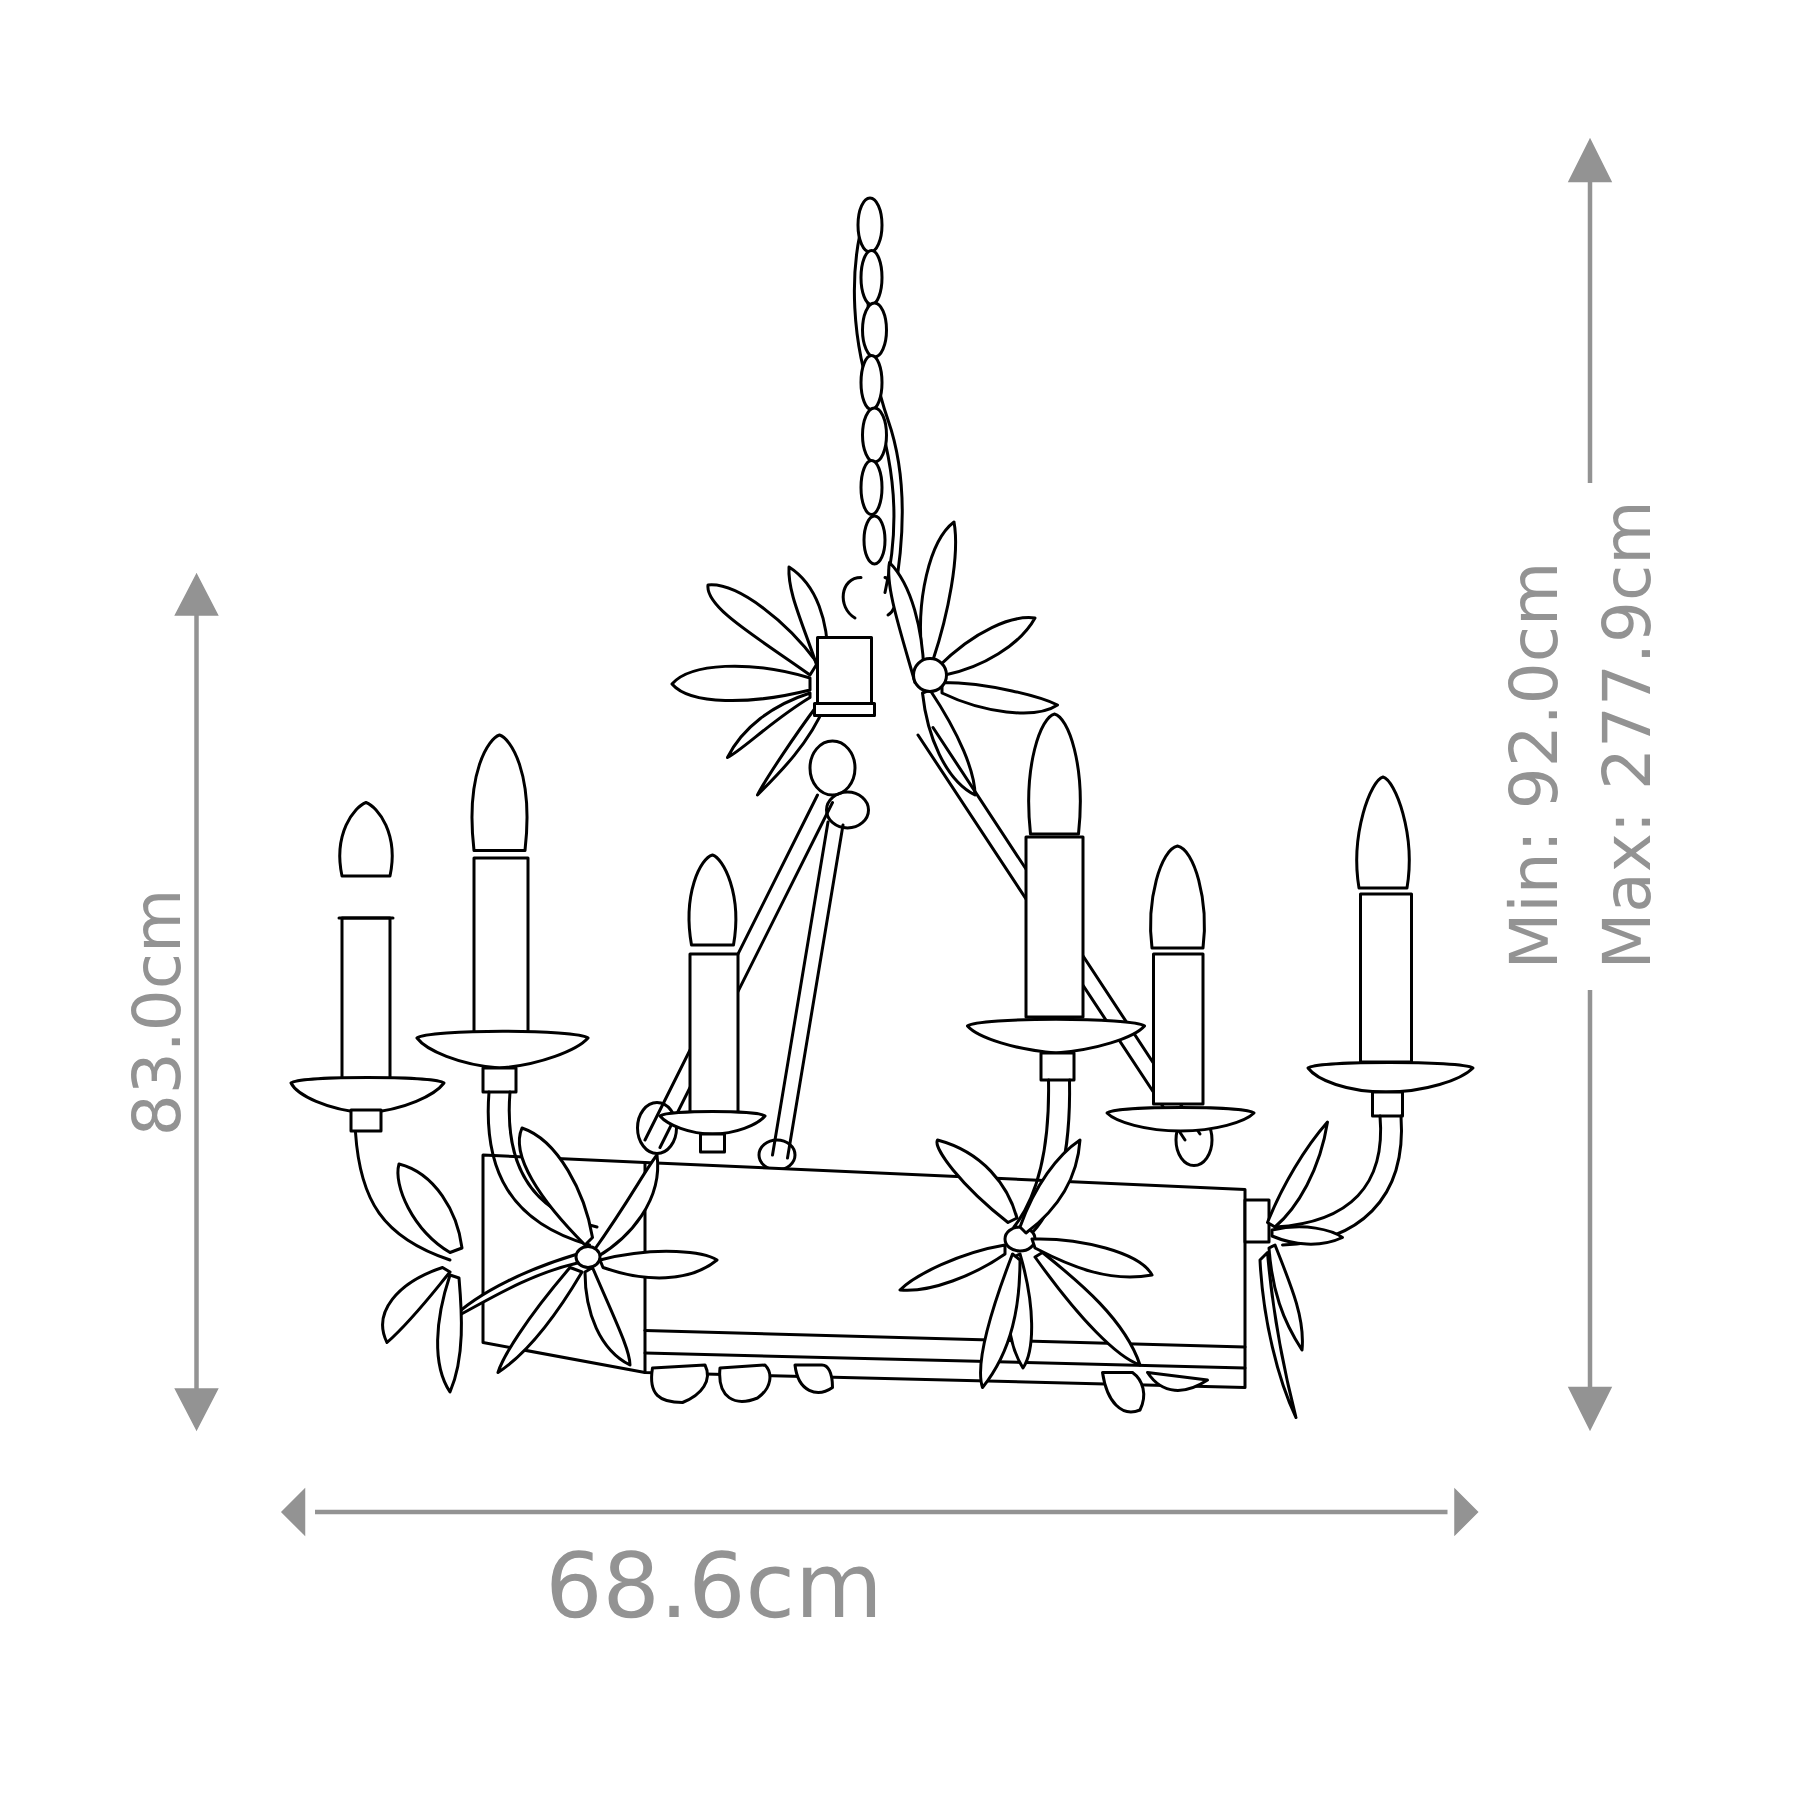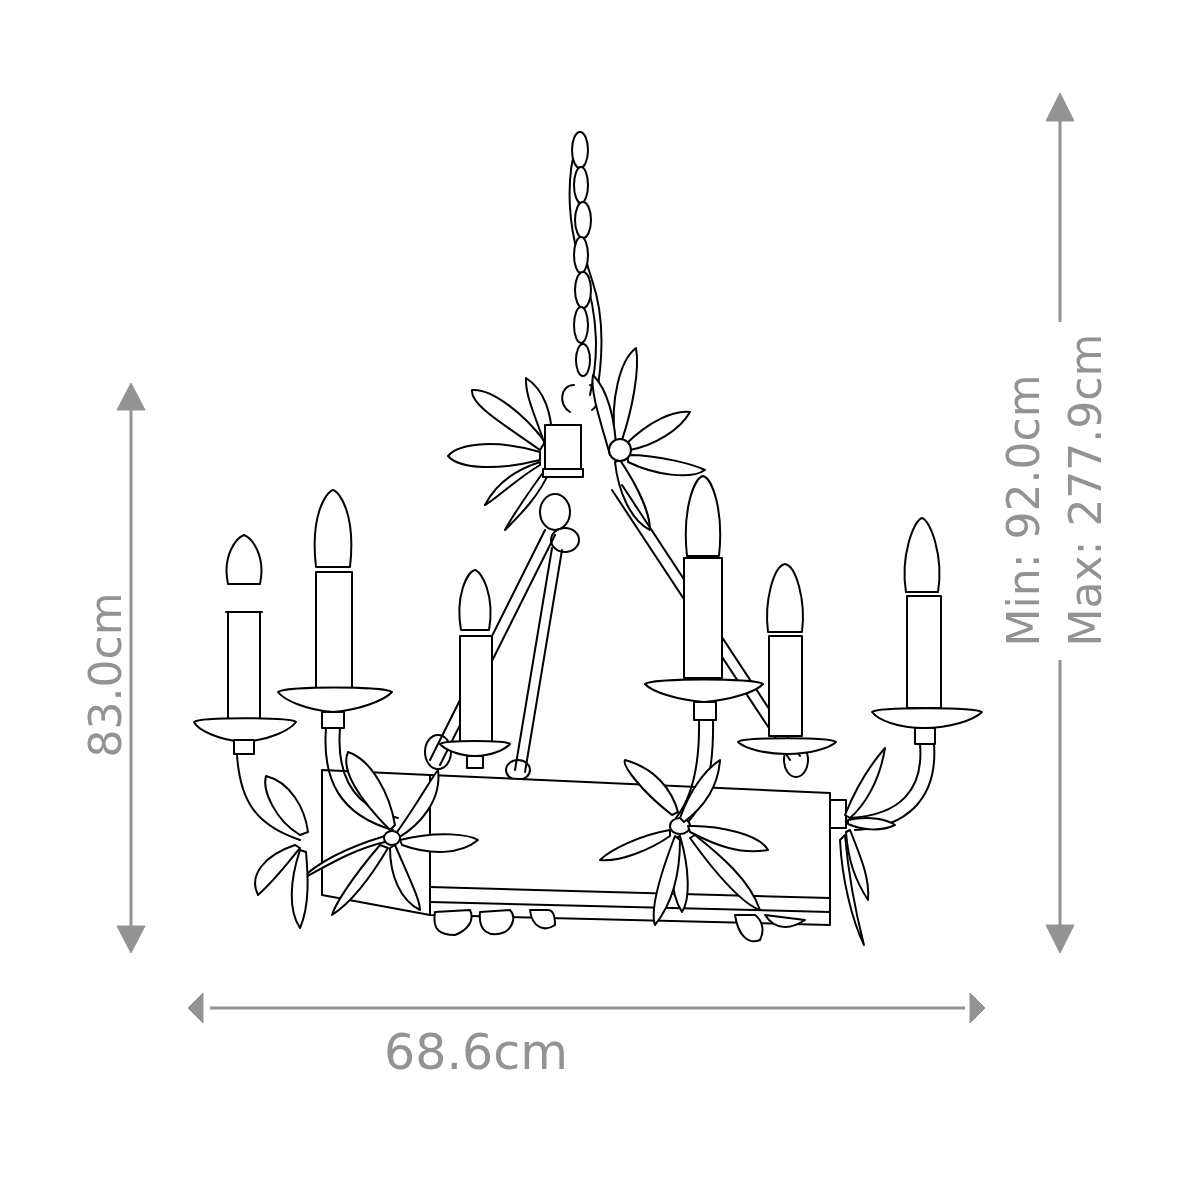--- a/index.html
+++ b/index.html
@@ -1,19 +1,19 @@
 <!DOCTYPE html>
 <html><head>
   <meta charset="utf-8">
   <style>
     html, body { margin: 0; padding: 0; background: #ffffff; }
     body { width: 1200px; height: 1200px; position: relative; overflow: hidden; font-family: "DejaVu Sans", sans-serif; }
     .canvas { position: absolute; left: 0; top: 0; width: 1200px; height: 1200px; }
     .dim-label { position: absolute; color: #939393; font-family: "DejaVu Sans", sans-serif; white-space: nowrap; line-height: 1; letter-spacing: 0px; }
-    .dim-width { left: 0; width: 952px; top: 1028px; text-align: center; font-size: 49px; }
+    .dim-width { left: 0; width: 952px; top: 1028px; text-align: center; font-size: 60px; }
     .dim-height { left: 106px; top: 675px; transform: translate(-50%, -50%) rotate(-90deg); font-size: 44px; }
     .dim-drop { left: 1055px; top: 490px; transform: translate(-50%, -50%) rotate(-90deg); font-size: 44px; text-align: left; line-height: 62px; }
     .dim-drop span { display: block; }
   </style>
 </head>
 <body>
 
 <svg class="canvas" viewBox="0 0 1200 1200" xmlns="http://www.w3.org/2000/svg">
 
   <g stroke="#939393" fill="#939393">

